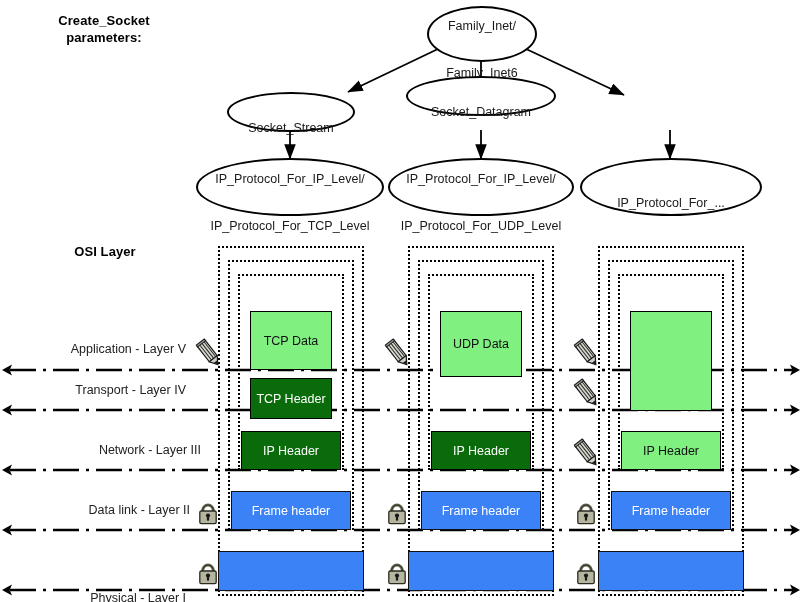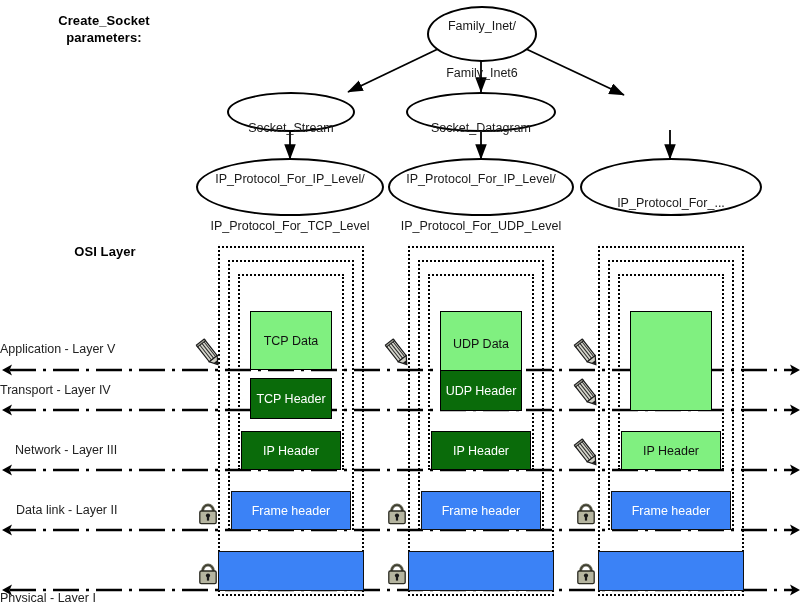--- a/index.html
+++ b/index.html
@@ -55,21 +55,21 @@
     position:absolute;
     box-sizing:border-box;
     border:2px dotted #000;
     background:transparent;
   }
 
   
   .layer-label{
     position:absolute;
     font-size:12.5px;color:#222;
-    text-align:left;
+    text-align:right;
     white-space:nowrap;
   }
 </style>
 </head>
 <body>
 
 <div id="stage">
 
   <div class="title-blk" style="left:44px;top:12px;width:120px;">
     <div>Create_Socket</div>
@@ -126,21 +126,21 @@
     <div>
       <span>Family_Inet/</span>
       <span>Family_Inet6</span>
     </div>
   </div>
 
   <div class="node" style="left:227px;top:92px;width:128px;height:40px;">
     <span>Socket_Stream</span>
   </div>
 
-  <div class="node" style="left:406px;top:92px;width:150px;height:40px;">
+  <div class="node" style="left:406px;top:76px;width:150px;height:40px;">
     <span>Socket_Datagram</span>
   </div>
 
 
   <div class="node" style="left:196px;top:158px;width:188px;height:58px;">
     <div>
       <span>IP_Protocol_For_IP_Level/</span>
       <span>IP_Protocol_For_TCP_Level</span>
     </div>
   </div>
@@ -152,21 +152,21 @@
     </div>
   </div>
 
   <div class="node" style="left:580px;top:158px;width:182px;height:58px;">
     <span>IP_Protocol_For_...</span>
   </div>
 
   <div class="layer-label" style="left:0px;top:342px;width:186px;">Application - Layer V</div>
   <div class="layer-label" style="left:0px;top:383px;width:186px;">Transport - Layer IV</div>
   <div class="layer-label" style="left:15px;top:443px;width:186px;">Network - Layer III</div>
-  <div class="layer-label" style="left:16px;top:503px;width:186px;">Data link - Layer II</div>
+  <div class="layer-label" style="left:4px;top:503px;width:186px;">Data link - Layer II</div>
   <div class="layer-label" style="left:0px;top:591px;width:186px;">Physical - Layer I</div>
 
   <div class="dframe" style="left:218px;top:246px;width:146px;height:350px;"></div>
   <div class="dframe" style="left:228px;top:260px;width:126px;height:270px;"></div>
   <div class="dframe" style="left:238px;top:274px;width:106px;height:196px;"></div>
 
   <div class="pbox light" style="left:250px;top:311px;width:82px;height:59px;">
     <span>TCP Data</span>
   </div>
   <div class="pbox dark" style="left:250px;top:370px;width:82px;height:41px;margin-top:8px;">
@@ -181,23 +181,20 @@
   <div class="pbox grey" style="left:218px;top:551px;width:146px;height:40px;">
     <span></span>
   </div>
 
   <div class="dframe" style="left:408px;top:246px;width:146px;height:350px;"></div>
   <div class="dframe" style="left:418px;top:260px;width:126px;height:270px;"></div>
   <div class="dframe" style="left:428px;top:274px;width:106px;height:196px;"></div>
 
   <div class="pbox light" style="left:440px;top:311px;width:82px;height:66px;">
     <span>UDP Data</span>
-  </div>
-  <div class="pbox dark" style="left:440px;top:370px;width:82px;height:41px;">
-    <span>UDP Header</span>
   </div>
   <div class="pbox dark" style="left:431px;top:431px;width:100px;height:39px;">
     <span>IP Header</span>
   </div>
   <div class="pbox grey" style="left:421px;top:491px;width:120px;height:39px;">
     <span>Frame header</span>
   </div>
   <div class="pbox grey" style="left:408px;top:551px;width:146px;height:40px;">
     <span></span>
   </div>

